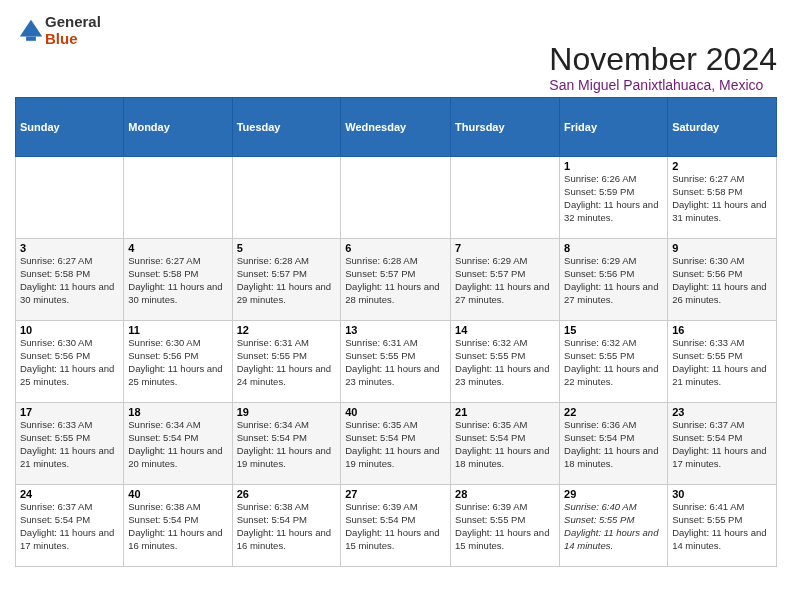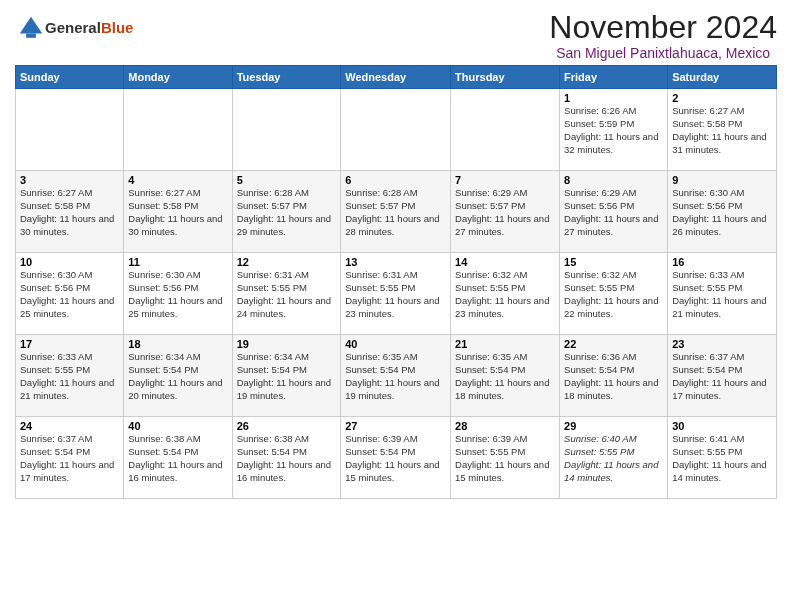--- a/index.html
+++ b/index.html
@@ -20,60 +20,61 @@
       justify-content: space-between;
       margin-bottom: 4px;
     }
     .logo {
       display: flex;
       align-items: center;
       margin-top: 4px;
     }
     .logo-text {
       display: flex;
-      flex-direction: row;
+      flex-direction: column;
       line-height: 1.1;
     }
     .logo-general {
       font-size: 15px;
       font-weight: bold;
       color: #333;
     }
     .logo-blue {
       font-size: 15px;
       font-weight: bold;
       color: #c2410c;
     }
     .logo-icon {
       width: 28px;
       height: 28px;
       margin-left: 2px;
     }
     .title-section {
-      text-align: center;
+      text-align: left;
+      margin-top: 32px;
     }
     .month-title {
       font-size: 32px;
       font-weight: normal;
       color: #222;
       line-height: 1.1;
     }
     .location-title {
       font-size: 14px;
       color: #701a75;
     }
     .calendar {
       width: 100%;
       border-collapse: collapse;
       font-size: 10px;
     }
     .calendar th {
       background-color: #2a6db5;
       color: white;
-      padding: 5px 4px;
+      padding: 23px 4px;
       text-align: left;
       font-size: 11px;
       font-weight: bold;
       border: 1px solid #1a5da5;
     }
     .calendar td {
       border: 1px solid #ccc;
       vertical-align: top;
       padding: 3px 4px;
       width: 113px;

